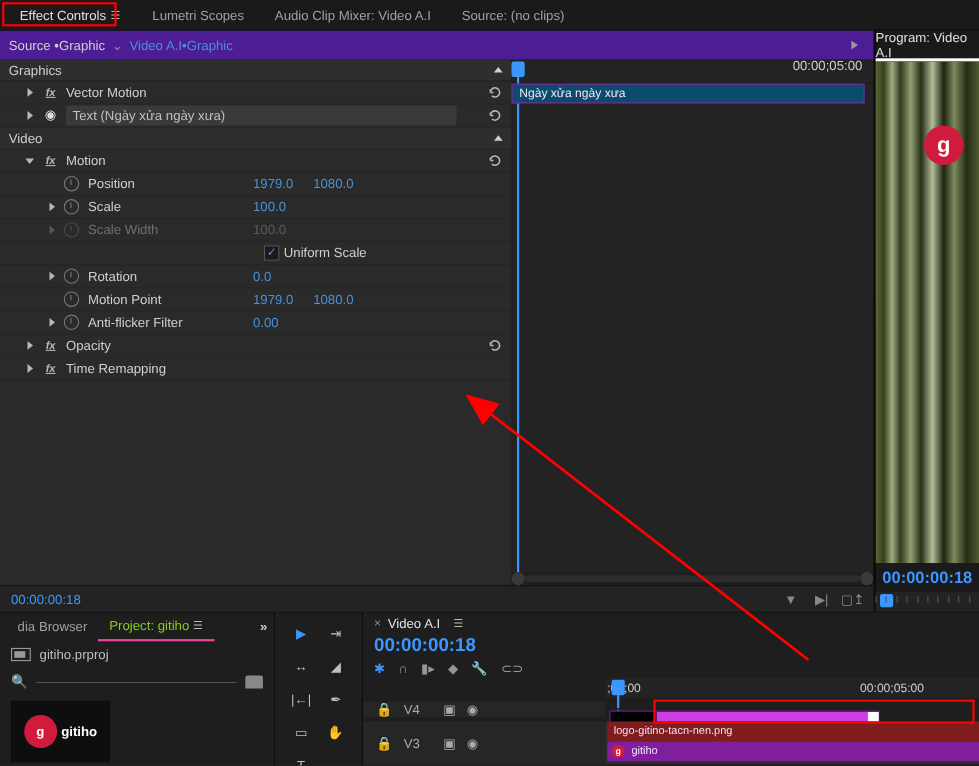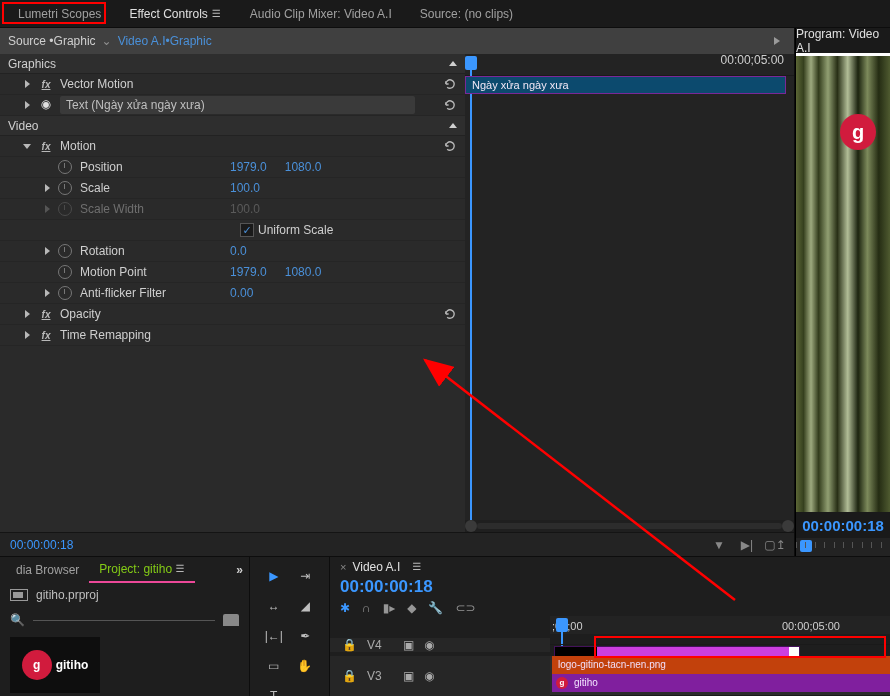--- a/index.html
+++ b/index.html
@@ -50,21 +50,21 @@
     background: #232323;
     display: flex;
     flex-direction: column;
     border-right: 1px solid #0d0d0d;
   }
 
   .ec-header {
     display:flex; align-items:center;
     height: 26px;
     padding: 0 8px;
-    background: #404040;
+    background: #4c1d95;
     color: #cfcfcf;
     position: relative;
   }
   .ec-header .src { color: #cfcfcf; }
   .ec-header .link { color: #4a90d9; cursor: pointer; }
   .ec-header .sel-drop { margin: 0 6px; color:#909090 }
   .ec-header .spacer { flex: 1; }
   .ec-header .play-mark {
     display:inline-block; width:0;height:0;
     border-left:6px solid #9a9a9a;
@@ -334,39 +334,39 @@
   .trk .lane{flex:1;background:#2b2b2b;position:relative;border-bottom:1px solid #1a1a1a}
   .clip-v4{
     position:absolute;left:4px;top:2px;height:16px;width:246px;
     display:flex;overflow:hidden;background:#832aa3;border:1px solid #43125a;
   }
   .clip-v4 .blk{width:42px;background:#000}
   .clip-v4 .pnk{flex:1;background:#cc3fe0}
   .clip-v4 .end{width:10px;background:#fff}
   .clip-v3{
     position:absolute;left:2px;top:0;right:0;height:18px;
-    background:#c2410c;color:#f0dffa;font-size:10px;padding:3px 6px;
+    background:#7f1d1d;color:#f0dffa;font-size:10px;padding:3px 6px;
   }
   .clip-v3b{
     position:absolute;left:2px;top:18px;right:0;height:18px;
     background:#801f9e;color:#f3e6ff;display:flex;align-items:center;gap:6px;padding:0 4px;font-size:10px;
   }
   .clip-v3b .dot{width:12px;height:12px;border-radius:50%;background:#d11b3d;color:#fff;font-size:8px;font-weight:700;display:flex;align-items:center;justify-content:center}
 
   
   svg.arrow{position:absolute;z-index:50;pointer-events:none}
 </style>
 </head>
 <body>
 
 <div class="tabs-row">
-  <div class="tab"><span>Lumetri Scopes</span></div>
   <div class="tab active">
     <span>Effect Controls</span><span class="menu-ic ham"></span>
   </div>
+  <div class="tab"><span>Lumetri Scopes</span></div>
   <div class="tab"><span>Audio Clip Mixer: Video A.I</span></div>
   <div class="tab"><span>Source: (no clips)</span></div>
 </div>
 <div class="red-rect" style="left:2px;top:2px;width:104px;height:22px"></div>
 
 <div class="upper">
 
   <div class="ec-panel">
 
     <div class="ec-header">

